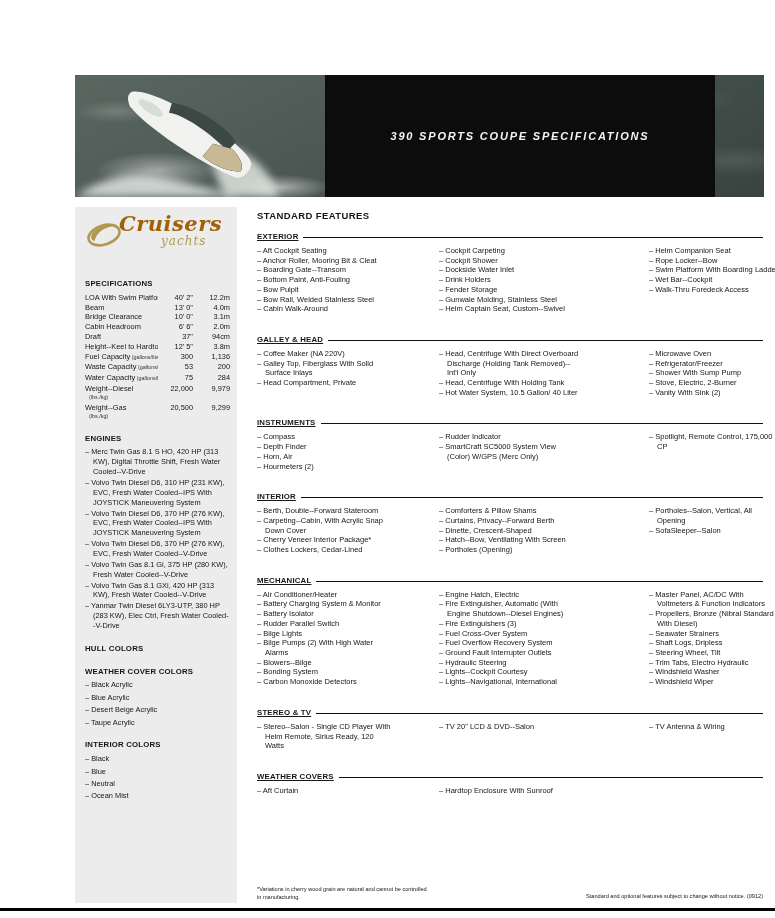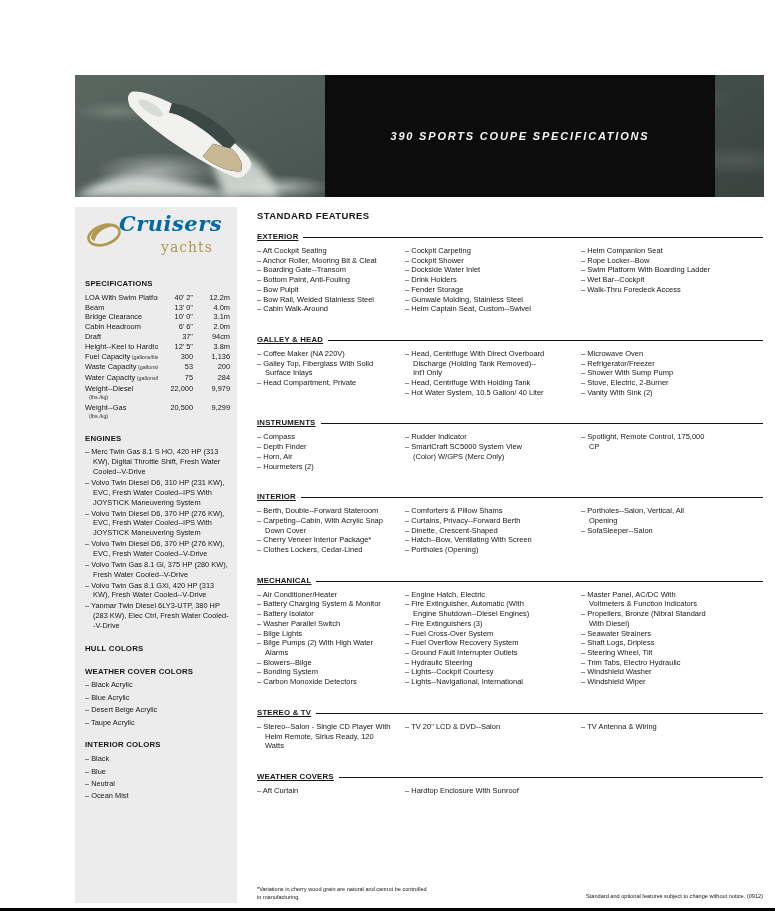--- a/index.html
+++ b/index.html
@@ -19,43 +19,43 @@
   .banner-bar{position:absolute;left:250px;top:0;width:390px;height:122px;background:#0c0c0c;
     display:flex;align-items:center;justify-content:center;}
   .banner-title{color:#f4f4f4;font-size:11px;font-weight:bold;letter-spacing:1.8px;white-space:nowrap;}
 
   
   .sidebar{position:absolute;left:75px;top:207px;width:162px;height:696px;background:#ececec;
     box-sizing:border-box;padding:8px 7px 0 10px;font-size:7.4px;line-height:9.8px;}
   .logo{position:relative;height:52px;margin-top:2px;}
   .logo-swoosh{position:absolute;left:0;top:4px;}
   .logo-brand{position:absolute;left:34px;top:2px;font-family:"DejaVu Serif","Liberation Serif",serif;
-    font-style:italic;font-weight:bold;font-size:21px;color:#0369a1;letter-spacing:.5px;}
-  .logo-sub{position:absolute;left:76px;top:26px;font-family:"DejaVu Serif","Liberation Serif",serif;
-    font-size:14px;color:#b1984f;letter-spacing:1px;}
+    font-style:italic;font-weight:bold;font-size:21px;color:#a16207;letter-spacing:.5px;}
+  .logo-sub{position:absolute;left:76px;top:20px;font-family:"DejaVu Serif","Liberation Serif",serif;
+    font-style:italic;font-size:12px;color:#b1984f;letter-spacing:1px;}
   .side-heading{font-weight:bold;font-size:7.8px;letter-spacing:.2px;margin:13px 0 4px 0;}
   .side-heading.first{margin-top:10px;}
   .spec-row{display:grid;grid-template-columns:1fr 33px 35px;column-gap:2px;}
   .spec-label{white-space:nowrap;overflow:hidden;}
   .unit-note{font-size:5.4px;color:#333;}
   .unit-note-below{font-size:5.4px;color:#333;line-height:7.5px;padding-left:4px;margin-bottom:2px;}
   .spec-us,.spec-metric{text-align:right;white-space:nowrap;}
   ul.dash-list{list-style:none;margin:0;padding:0;}
   ul.dash-list li{padding-left:8px;text-indent:-8px;margin:0 0 1.2px 0;}
   ul.dash-list li::before{content:"– ";}
   .color-group ul.dash-list li{margin-bottom:2.6px;}
 
   
   .main{position:absolute;left:257px;top:210px;width:506px;height:700px;}
   .main-title{font-size:9.5px;font-weight:bold;letter-spacing:.4px;margin:0 0 11px 0;}
   .section{margin-bottom:21px;}
   .section-head{display:flex;align-items:center;margin-bottom:5px;text-decoration:underline;}
   .section-head .label{font-size:7.8px;font-weight:bold;letter-spacing:.2px;white-space:nowrap;}
   .section-head .rule{flex:1;border-top:1.8px solid #111;margin-left:5px;position:relative;top:1px;}
-  .cols{display:grid;grid-template-columns:148px 156px 202px;}
+  .cols{display:grid;grid-template-columns:148px 156px 202px;gap:34px;}
   .col{font-size:7.5px;line-height:9.7px;box-sizing:border-box;}
   .col-1{padding-right:12px;}
   .col-2{padding-right:16px;}
   .col-3{padding-right:52px;margin-left:20px;}
   .col .dash-list li{margin:0;}
 
   .footnotes{position:absolute;left:0;top:676px;width:506px;display:flex;justify-content:space-between;align-items:flex-start;}
   .footnote-left{font-size:5.6px;line-height:7.6px;width:170px;}
   .footnote-right{font-size:5.6px;line-height:7.6px;text-align:right;padding-top:7px;}
 
@@ -334,21 +334,21 @@
           <div class="section-head">
             <span class="label">MECHANICAL</span>
             <span class="rule"></span>
           </div>
           <div class="cols">
             <div class="col col-1">
               <ul class="dash-list">
                 <li>Air Conditioner/Heater</li>
                 <li>Battery Charging System &amp; Monitor</li>
                 <li>Battery Isolator</li>
-                <li>Washer Parallel Switch</li>
+                <li>Rudder Parallel Switch</li>
                 <li>Bilge Lights</li>
                 <li>Bilge Pumps (2) With High Water Alarms</li>
                 <li>Blowers--Bilge</li>
                 <li>Bonding System</li>
                 <li>Carbon Monoxide Detectors</li>
               </ul>
             </div>
             <div class="col col-2">
               <ul class="dash-list">
                 <li>Engine Hatch, Electric</li>

